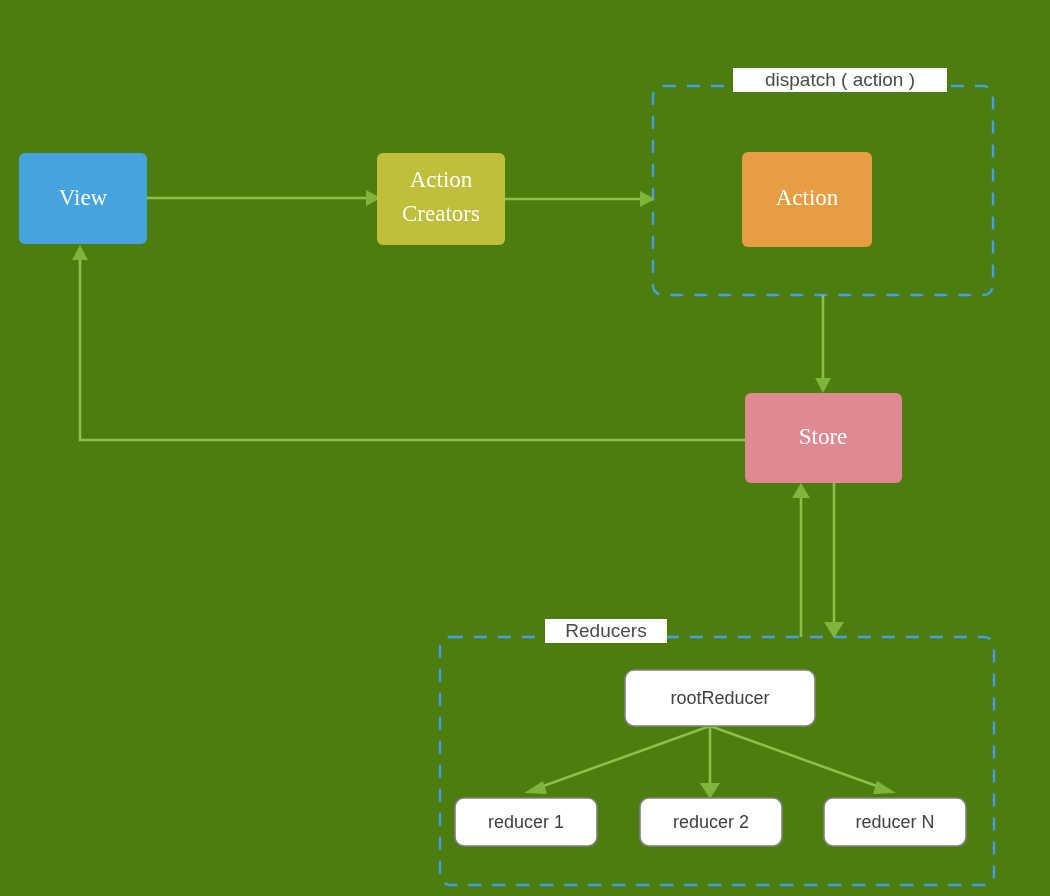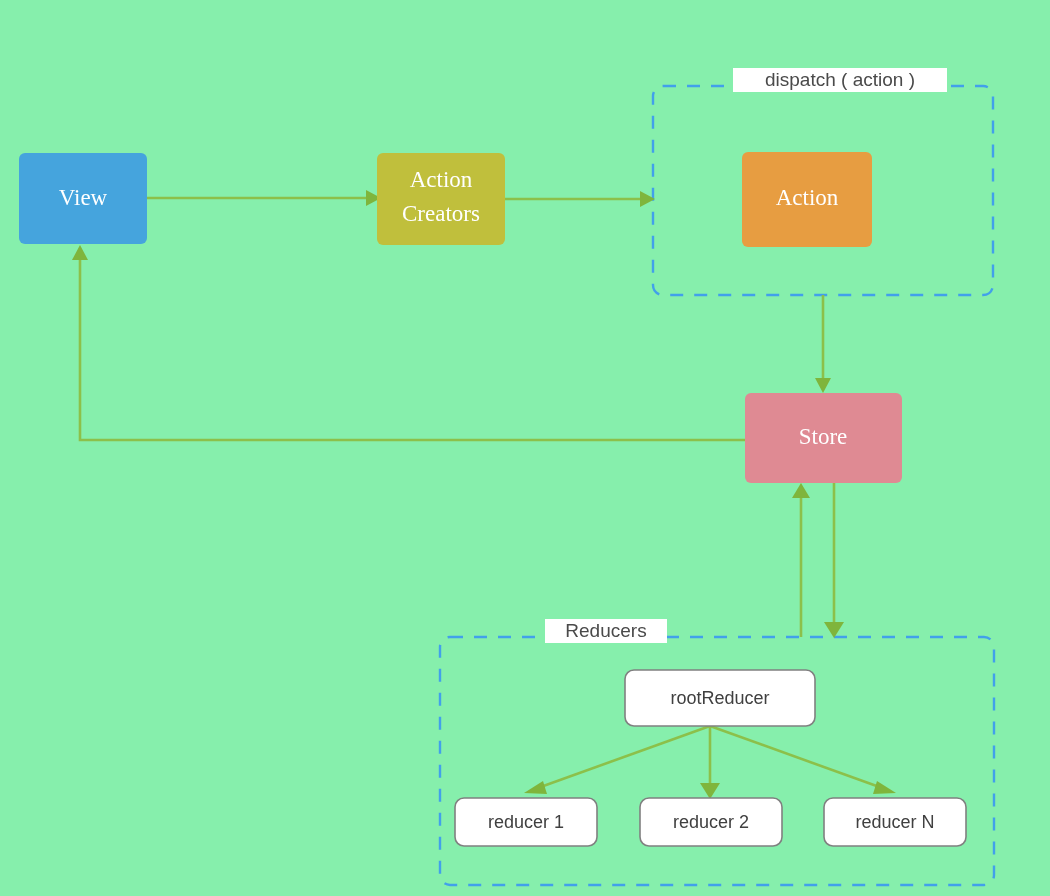--- a/index.html
+++ b/index.html
@@ -4,21 +4,21 @@
 <style>
   html, body {
     margin: 0;
     padding: 0;
     background: #ffffff;
   }
   #canvas {
     position: relative;
     width: 1050px;
     height: 896px;
-    background: #86efac;
+    background: #4d7c0f;
     overflow: hidden;
     font-family: "Liberation Sans", sans-serif;
   }
   svg.diagram {
     position: absolute;
     inset: 0;
     width: 1050px;
     height: 896px;
     display: block;
   }

